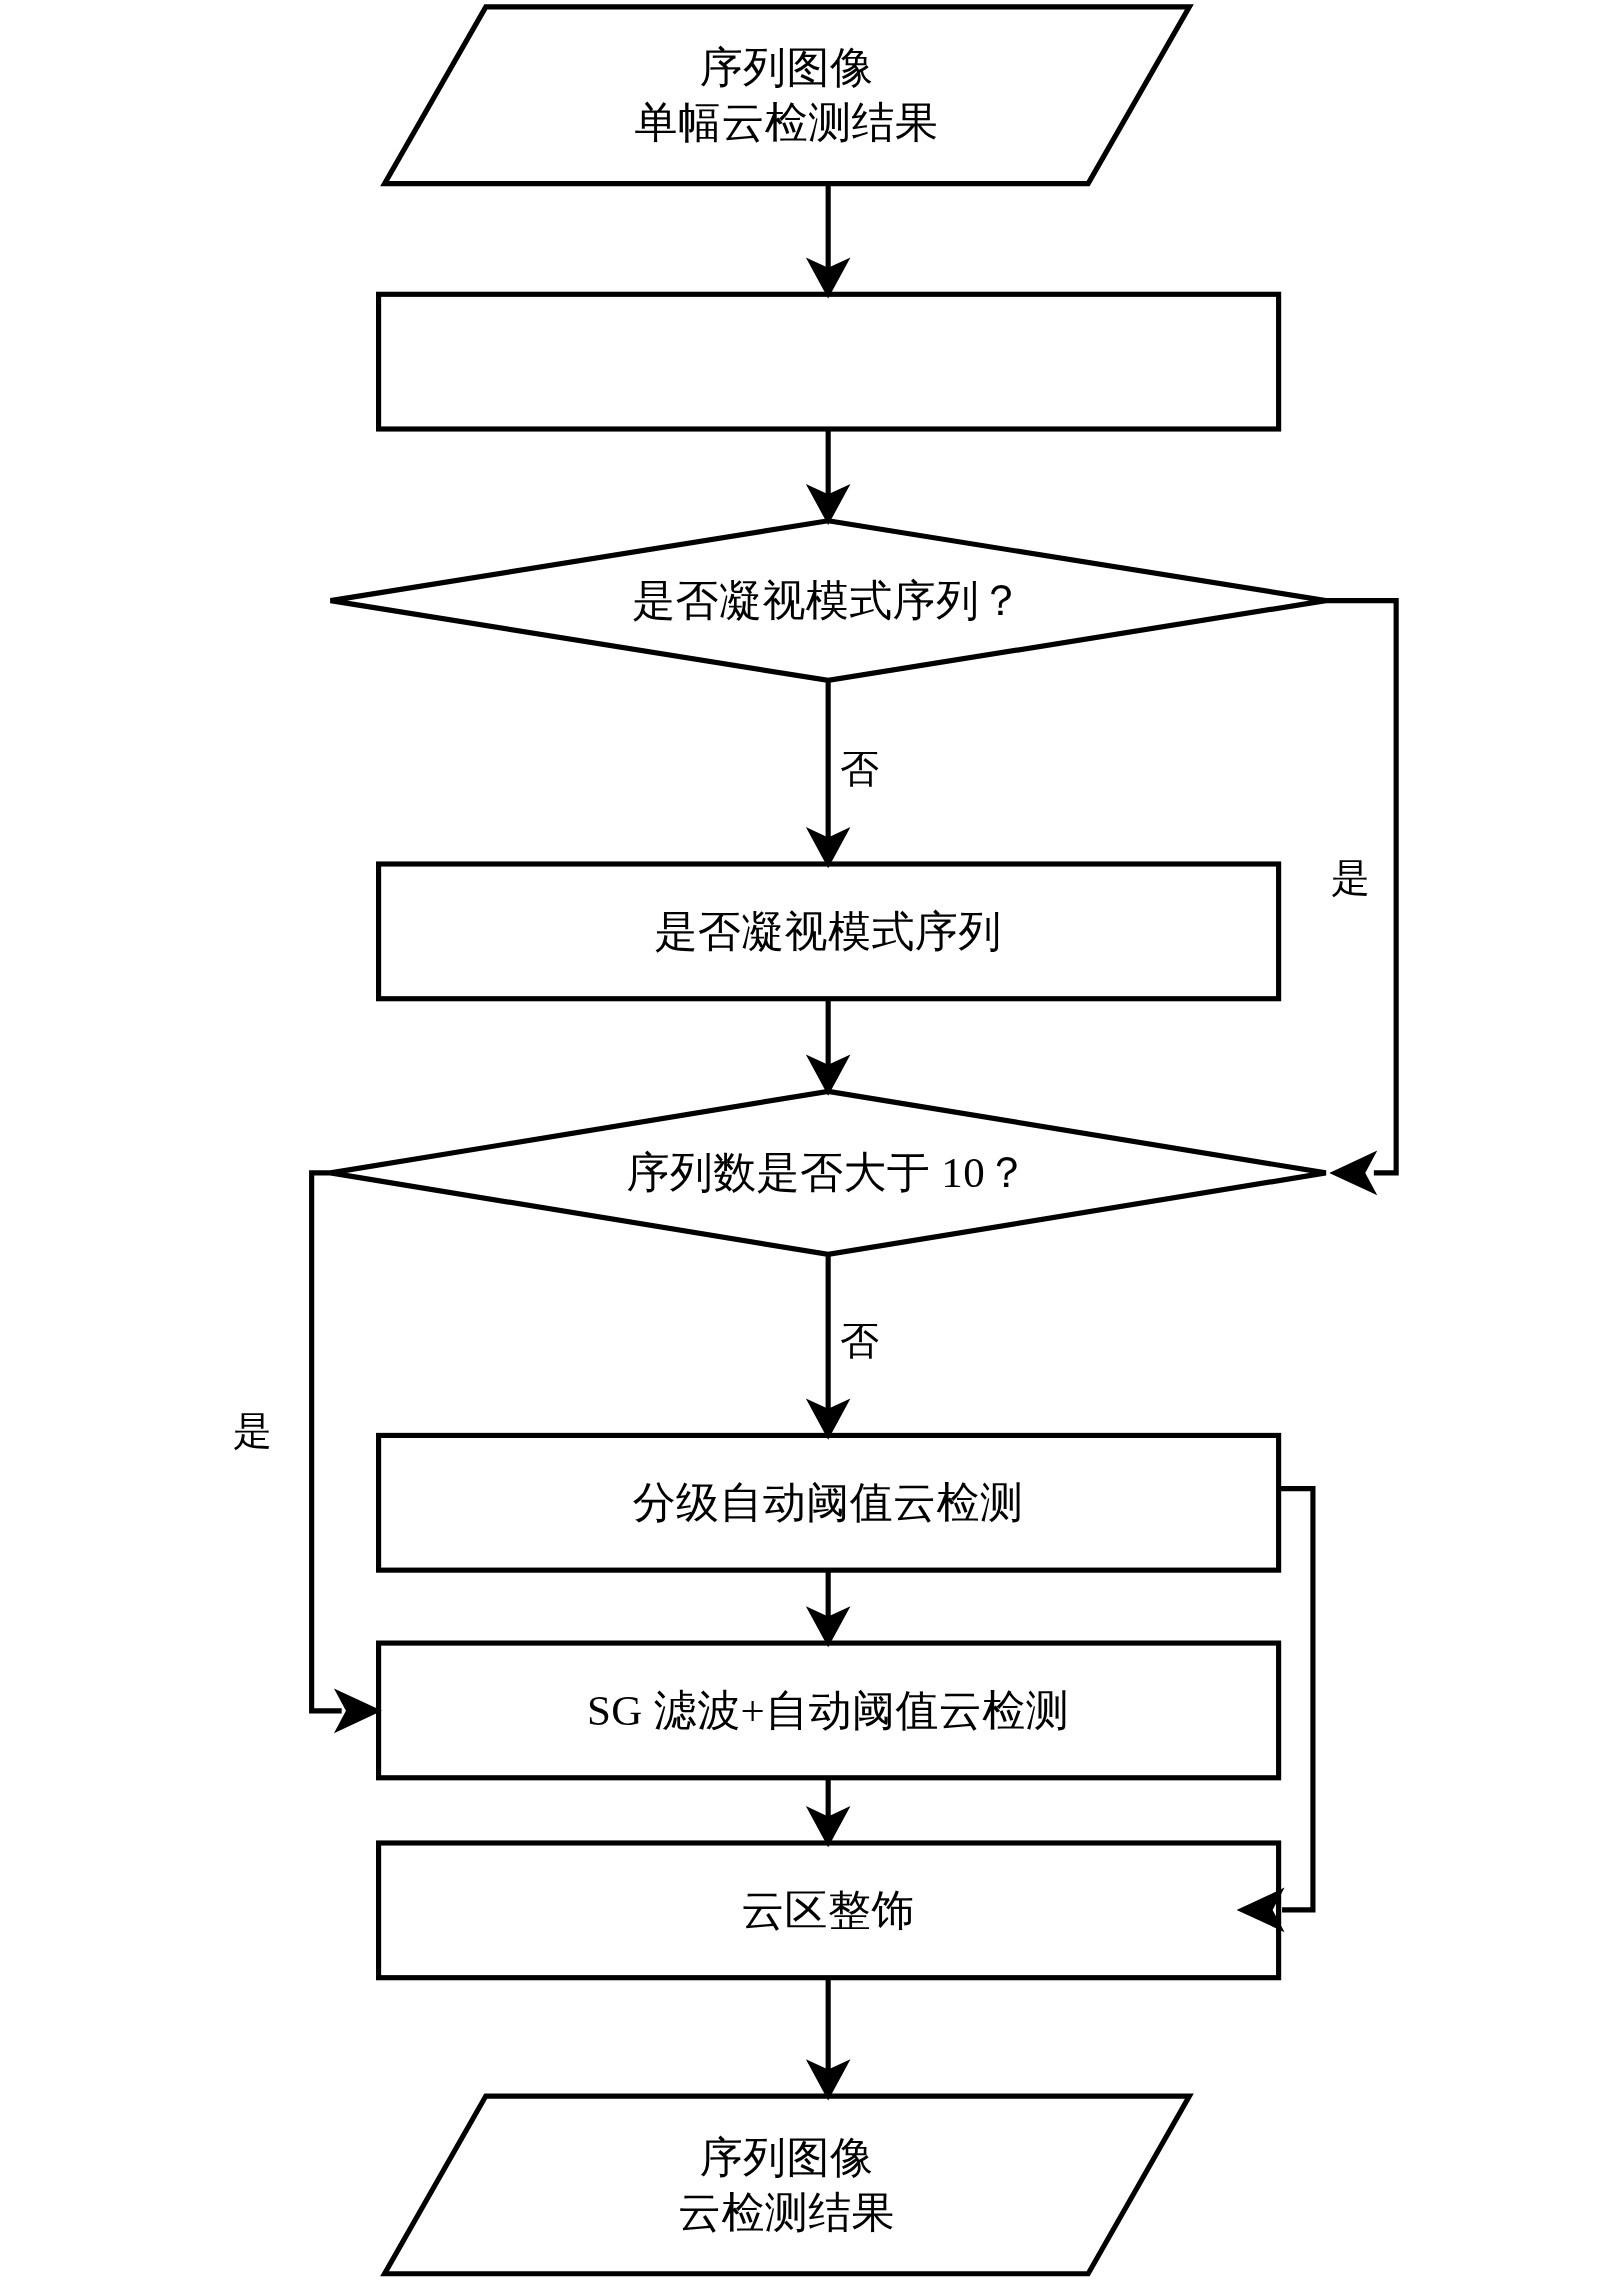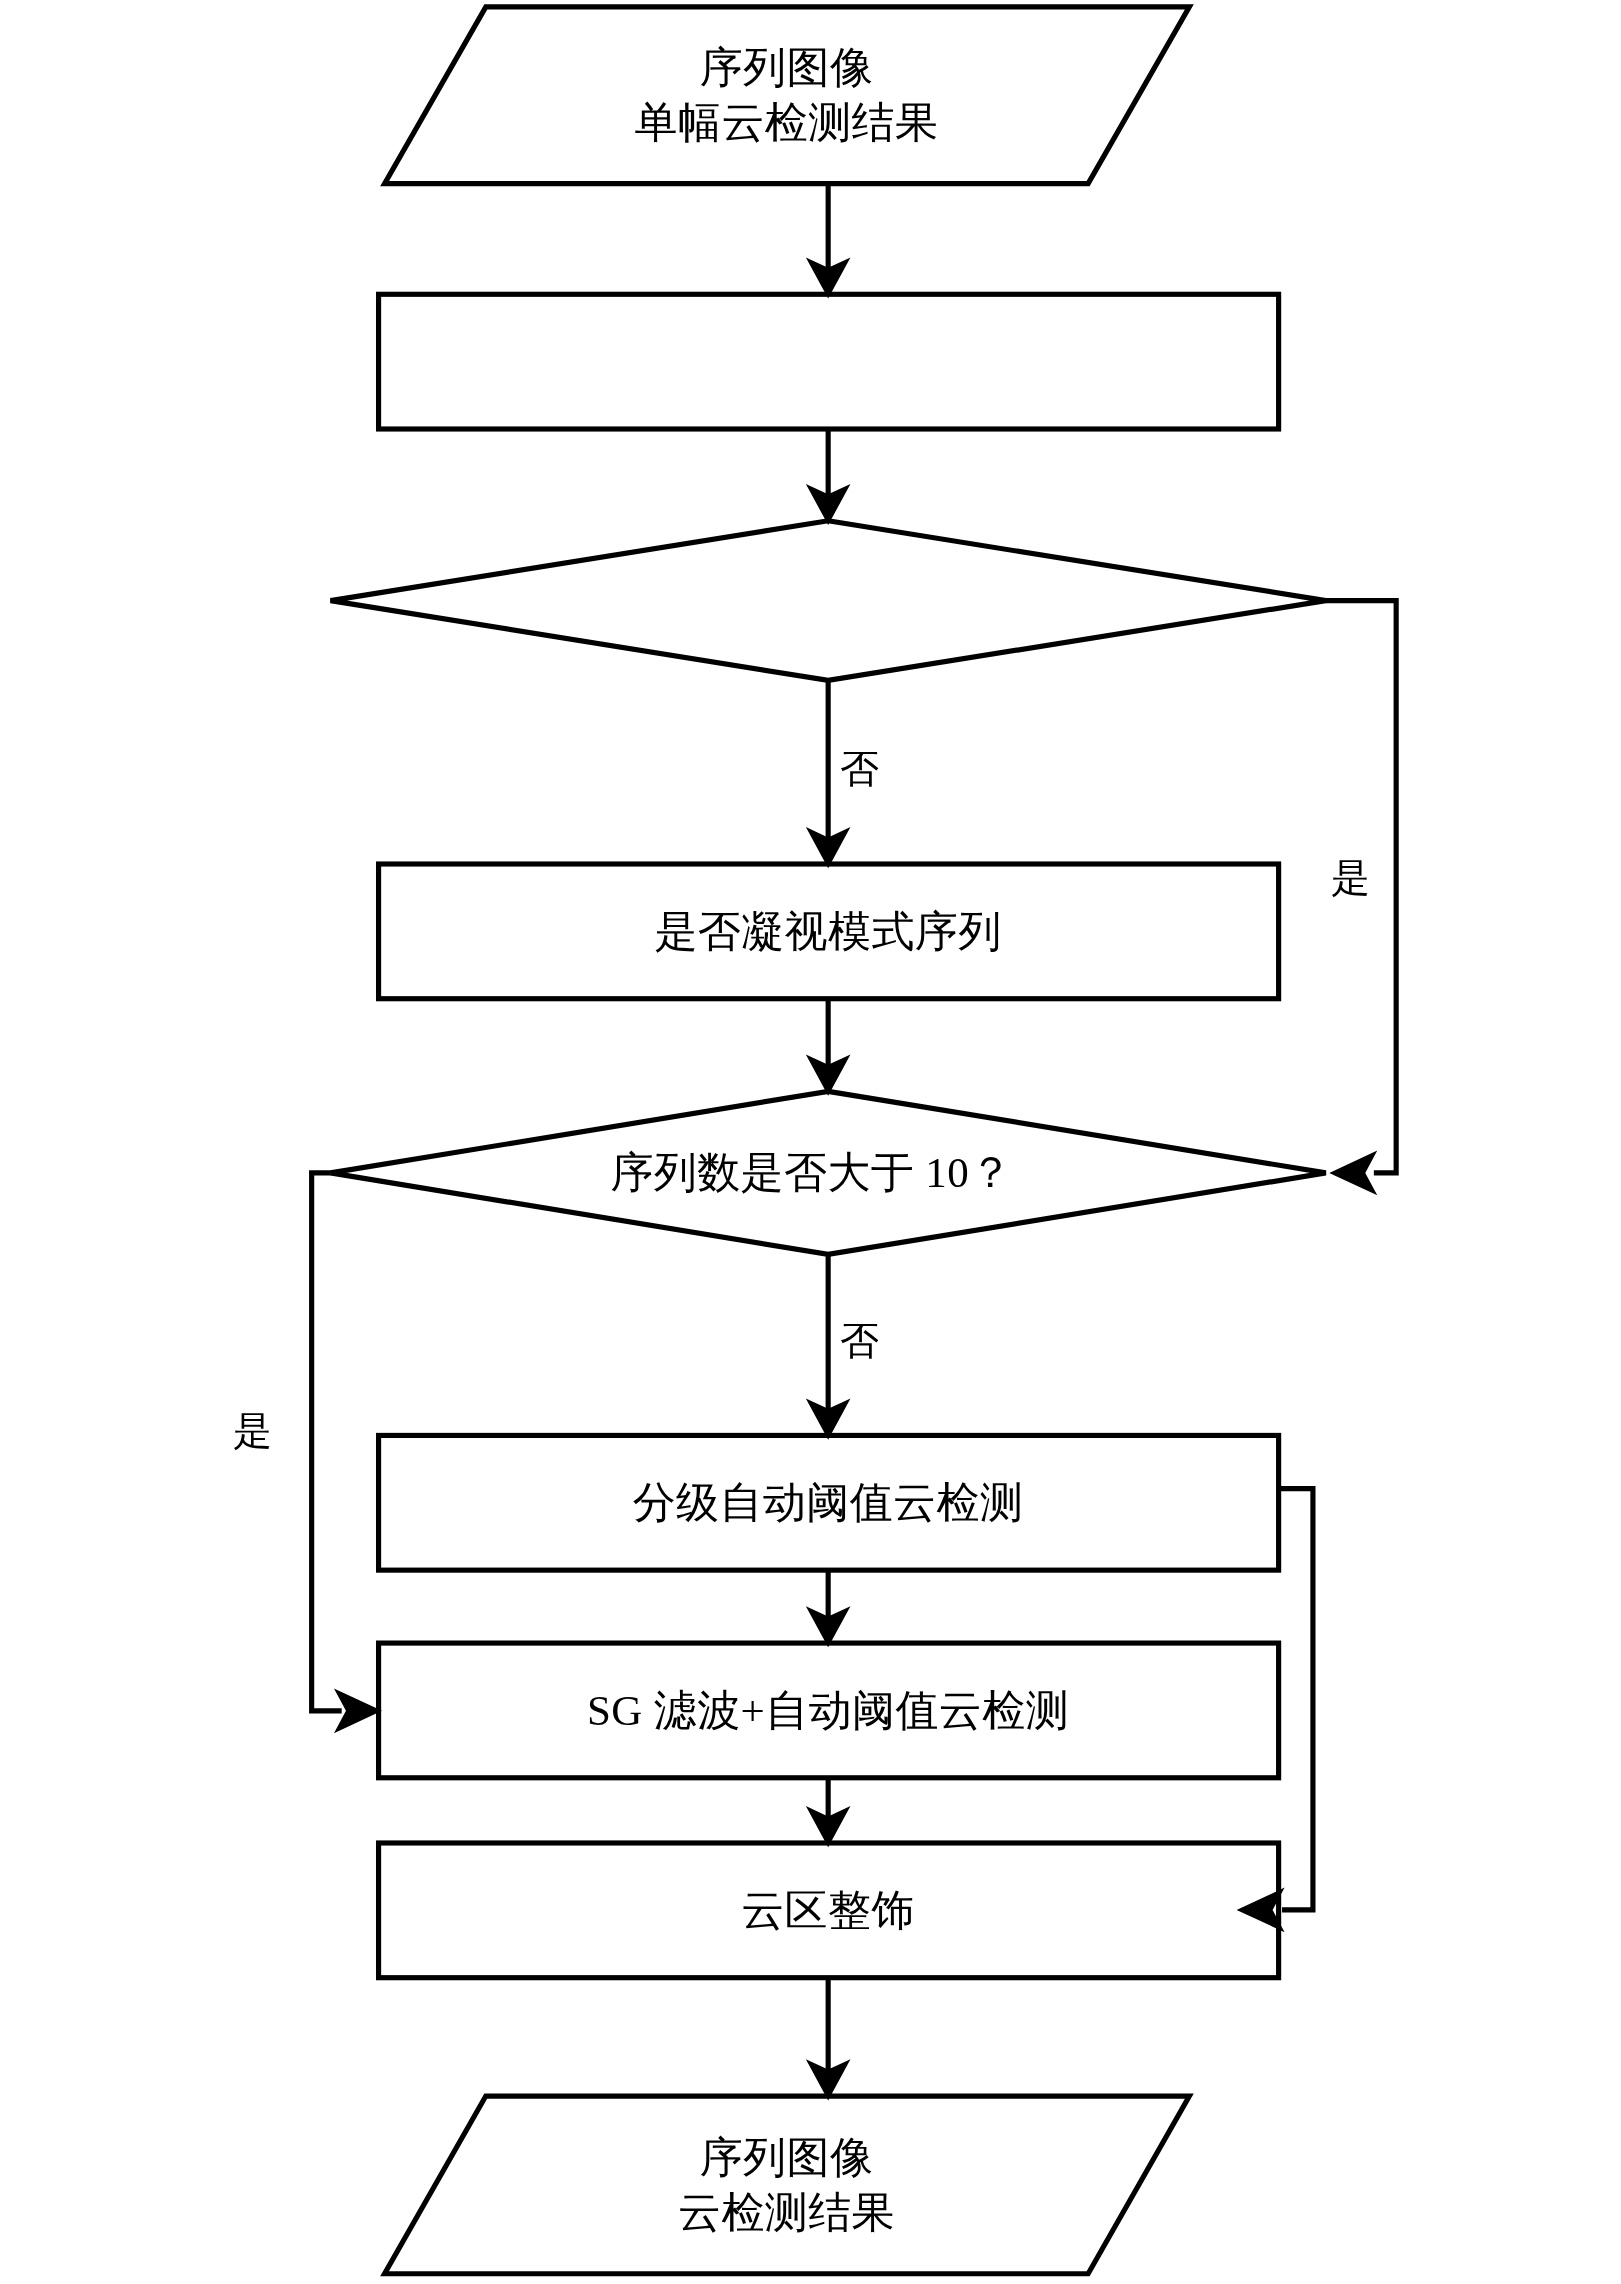--- a/index.html
+++ b/index.html
@@ -123,26 +123,29 @@
     <polygon class="arrow-head" points="965,2448 939,2400 965,2412 991,2400"></polygon>
 
   </svg>
 
   <div class="node-label" style="left:384px; top:6.9px; width:805px; height:177px;">
     <span>序列图像</span>
     <span>单幅云检测结果</span>
   </div>
 
 
+  <div class="node-label" style="left:330px; top:521px; width:995px; height:160px;">
+    <span>是否凝视模式序列？</span>
+  </div>
 
   <div class="node-label" style="left:378px; top:864px; width:900px; height:135px;">
     <span>是否凝视模式序列</span>
   </div>
 
-  <div class="node-label" style="left:314px; top:1091px; width:995px; height:163px;">
+  <div class="node-label" style="left:330px; top:1091px; width:995px; height:163px;">
     <span>序列数是否大于 10？</span>
   </div>
 
   <div class="node-label" style="left:378px; top:1435px; width:900px; height:135px;">
     <span>分级自动阈值云检测</span>
   </div>
 
   <div class="node-label" style="left:378px; top:1643px; width:900px; height:135px;">
     <span>SG 滤波+自动阈值云检测</span>
   </div>

